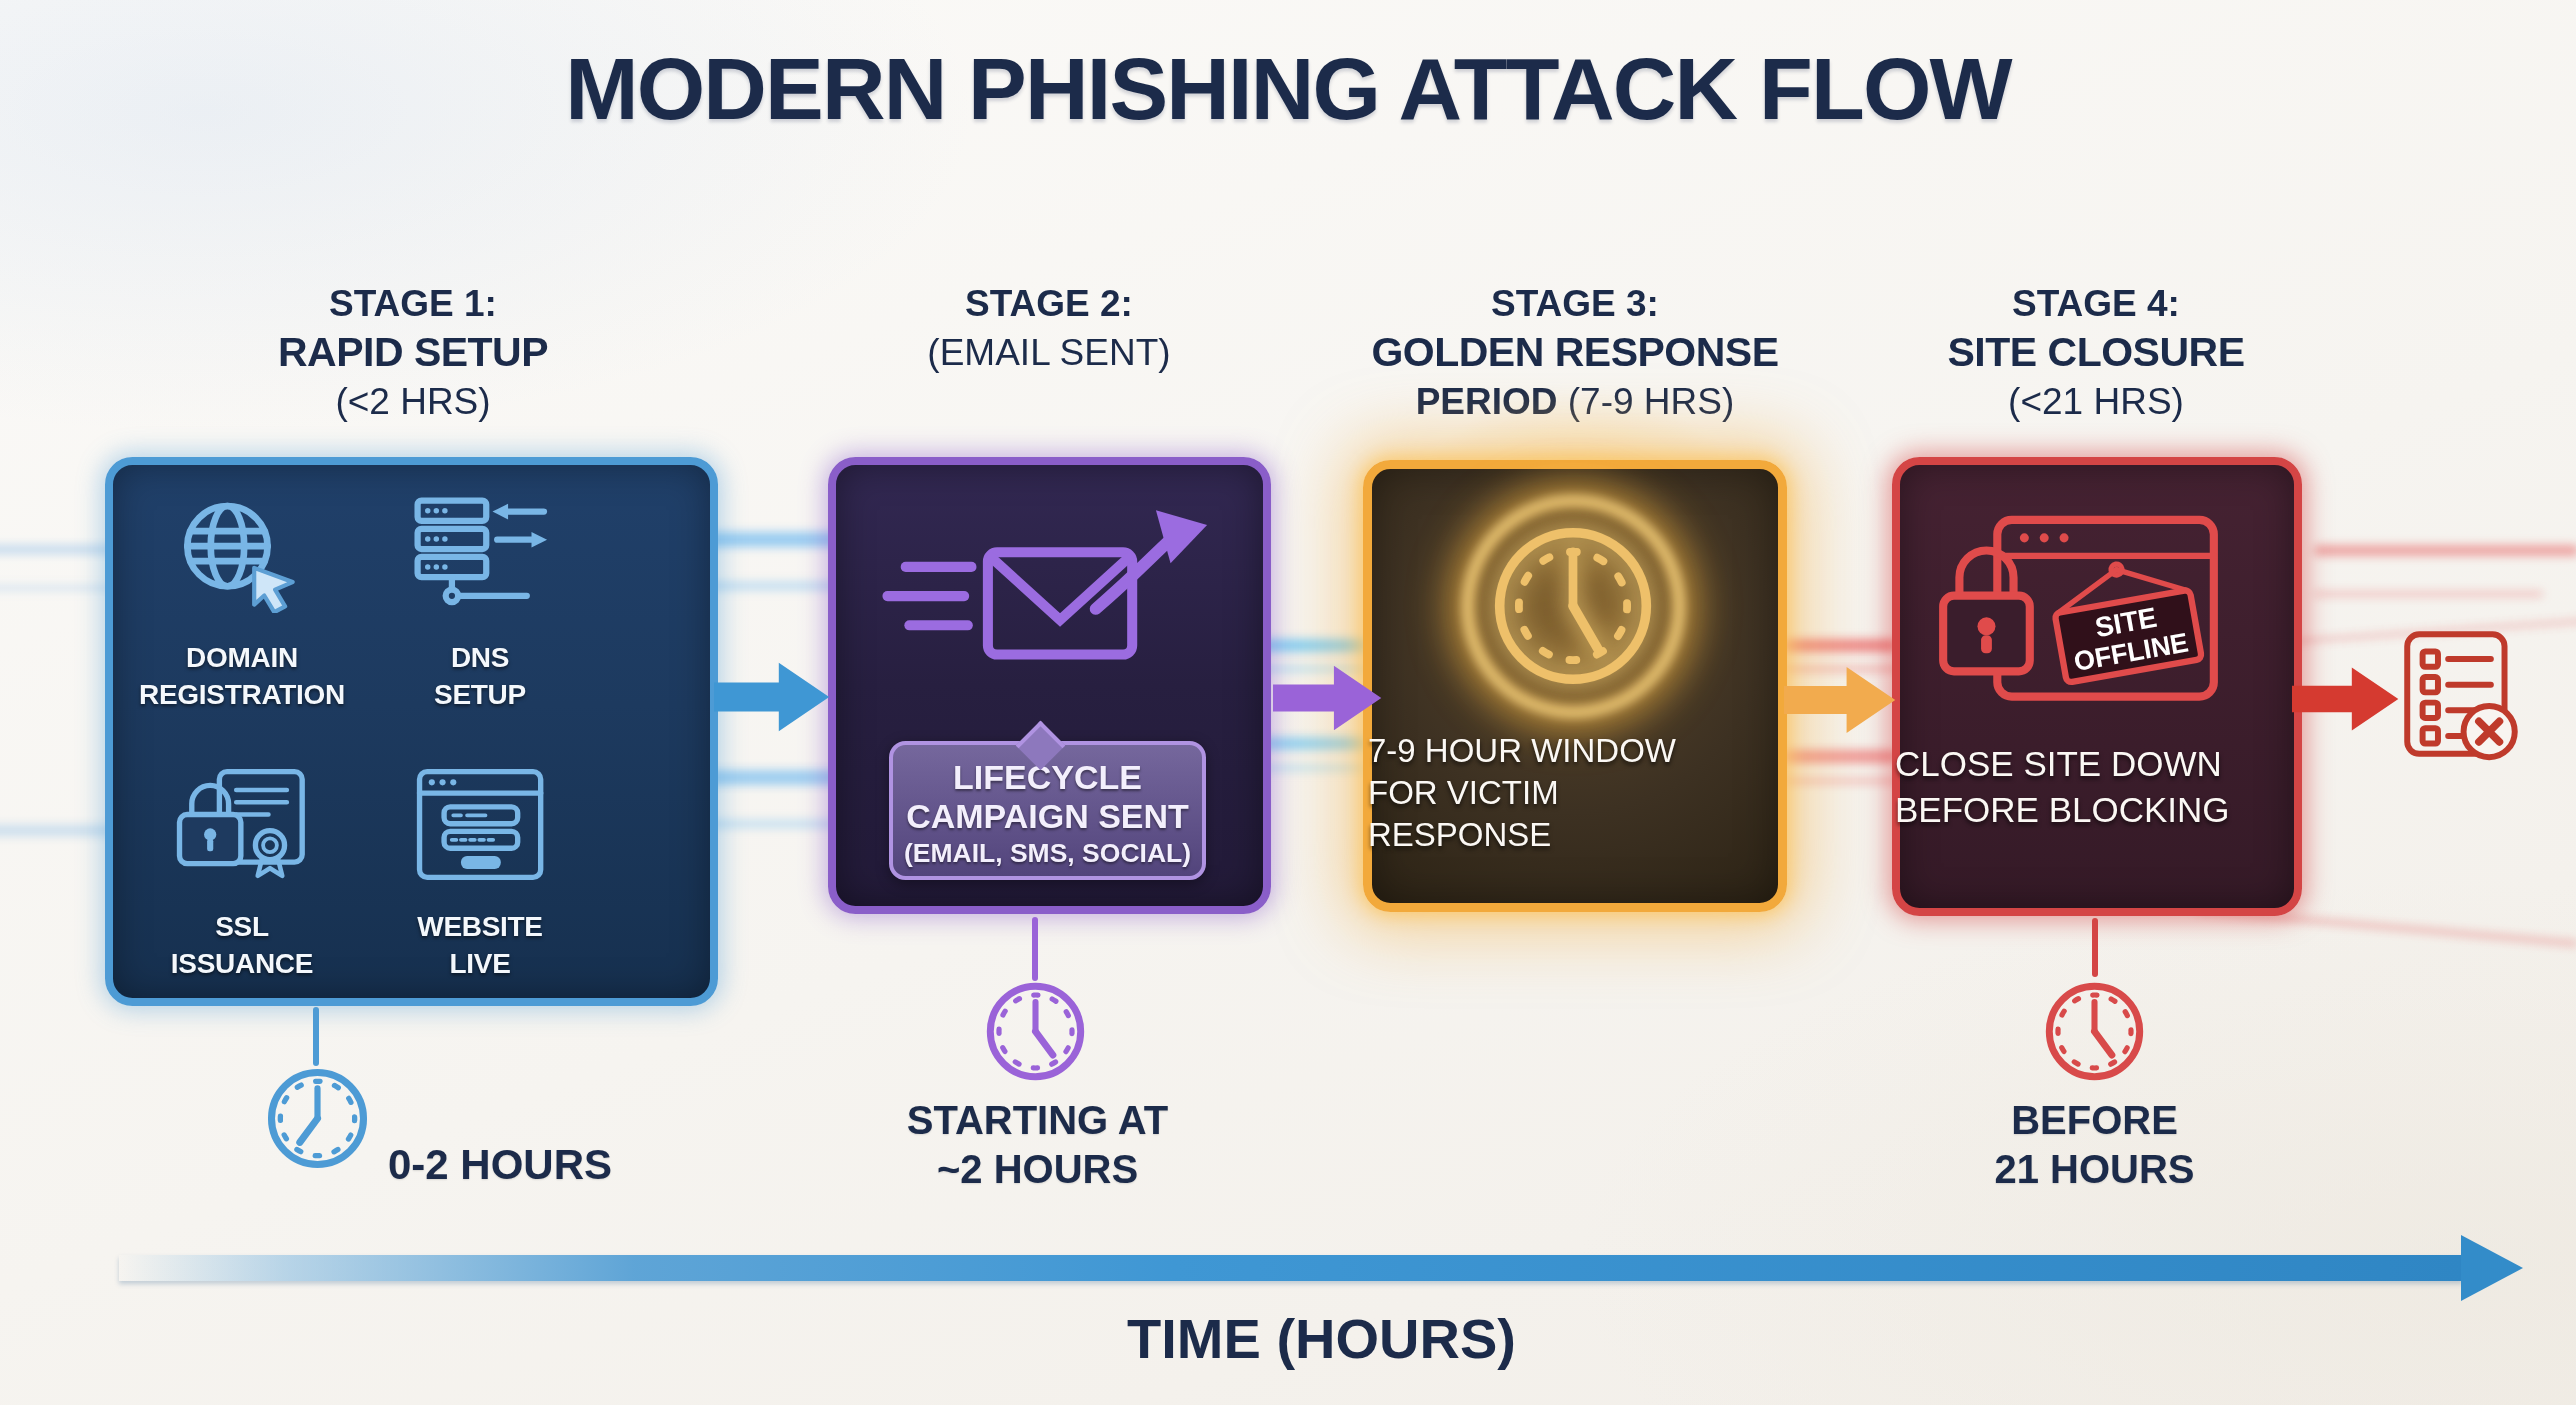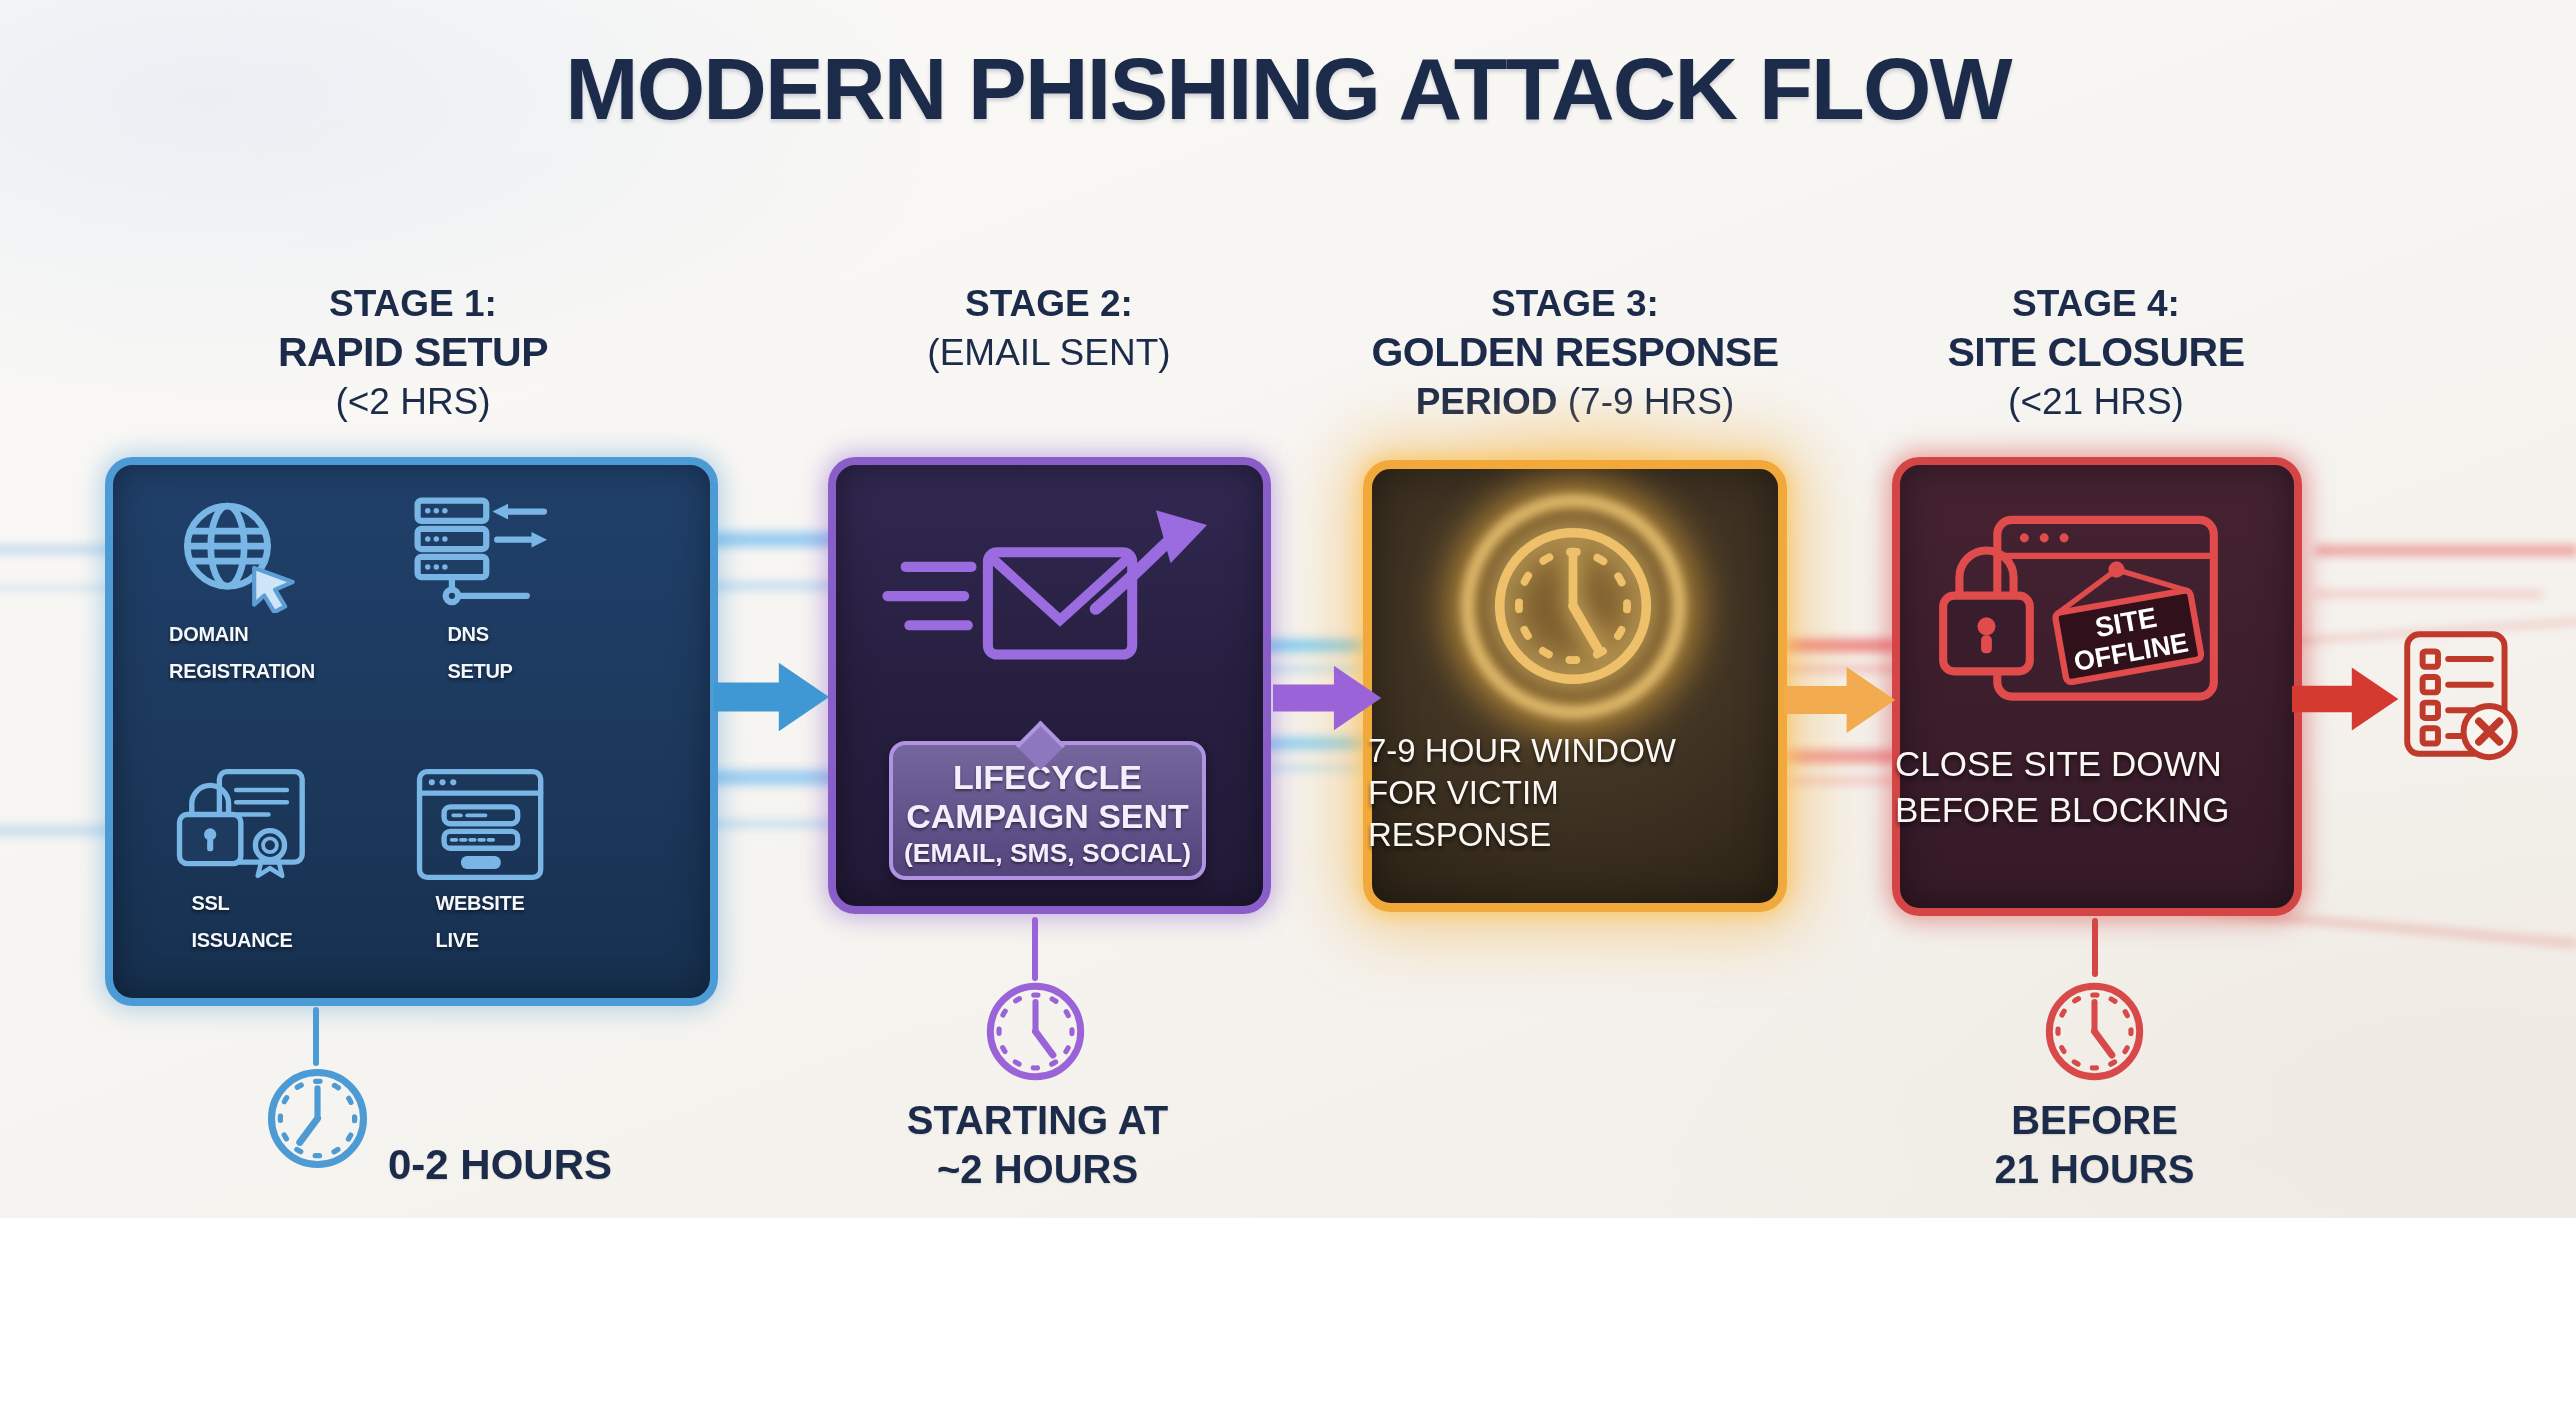--- a/index.html
+++ b/index.html
@@ -1,18 +1,18 @@
 <!DOCTYPE html>
 <html style="font-size:14.6px"><head>
 <meta charset="utf-8">
 <style>
   * { margin:0; padding:0; box-sizing:border-box; }
   html,body { width:2576px; height:1405px; overflow:hidden;
     font-family:"Liberation Sans","DejaVu Sans",sans-serif; }
-  #canvas { position:relative; width:2576px; height:1218px; overflow:hidden;
+  #canvas { position:relative; width:2576px; height:1405px; overflow:hidden;
     background:
       radial-gradient(1098px 457px at 8% 8%, rgba(190,210,235,.25), rgba(190,210,235,0) 70%),
       radial-gradient(1281px 549px at 96% 90%, rgba(235,230,220,.5), rgba(235,230,220,0) 70%),
       linear-gradient(160deg,#fbfaf8 0%, #f6f4f0 55%, #f2eee8 100%); }
   .abs { position:absolute; }
 
   
   .title { top:38px; left:0; width:2576px; text-align:center;
     font-size:88px; font-weight:800; letter-spacing:-1.8px; color:#1c2b4a;
     text-shadow:0 2.7px 3.7px rgba(20,35,70,.18); }
@@ -44,22 +44,22 @@
       inset 0 0 42px rgba(0,0,0,.35); }
   .box4 { left:1892px; top:457px; width:410px; height:459px;
     background:linear-gradient(180deg,#46233500 0%, #40203100 100%), linear-gradient(180deg,#452232,#351a27);
     border:8.2px solid #d44545;
     box-shadow:0 0 24px 4.6px rgba(212,69,69,.5), inset 0 0 37px rgba(0,0,0,.4); }
 
   
   .grid1 { left:123px; top:472px; width:476px; height:520px; display:grid;
     grid-template-columns:238px 238px; grid-template-rows:271px 249px; }
   .cell { display:flex; flex-direction:column; align-items:center; justify-content:flex-start; padding-top:24px; }
-  .ilabel { margin-top:3px; color:#f4f8fc; font-weight:700;
-    font-size:20px; line-height:37px; letter-spacing:-0.3px; text-shadow:0 1.8px 3.7px rgba(0,0,0,.55); }
+  .ilabel { margin-top:26px; text-align:center; color:#f4f8fc; font-weight:700;
+    font-size:28px; line-height:37px; letter-spacing:-0.3px; text-shadow:0 1.8px 3.7px rgba(0,0,0,.55); }
 
   
   .callout { left:889px; top:741px; width:317px; height:139px; border-radius:16.5px;
     background:linear-gradient(180deg, rgba(170,152,220,.60), rgba(114,96,168,.60));
     border:4.6px solid #b093e2; box-shadow:0 3.7px 12.8px rgba(0,0,0,.35);
     text-align:center; color:#f3effc; padding-top:12.8px; }
   .callout::before { content:""; position:absolute; top:-17.4px; left:130px; width:31px; height:31px;
     background:#8d78bd; border-left:4.6px solid #b093e2; border-top:4.6px solid #b093e2;
     transform:rotate(45deg); }
   .co1,.co2 { font-size:34px; font-weight:800; line-height:39px; text-shadow:0 1.8px 2.7px rgba(0,0,0,.45); }

